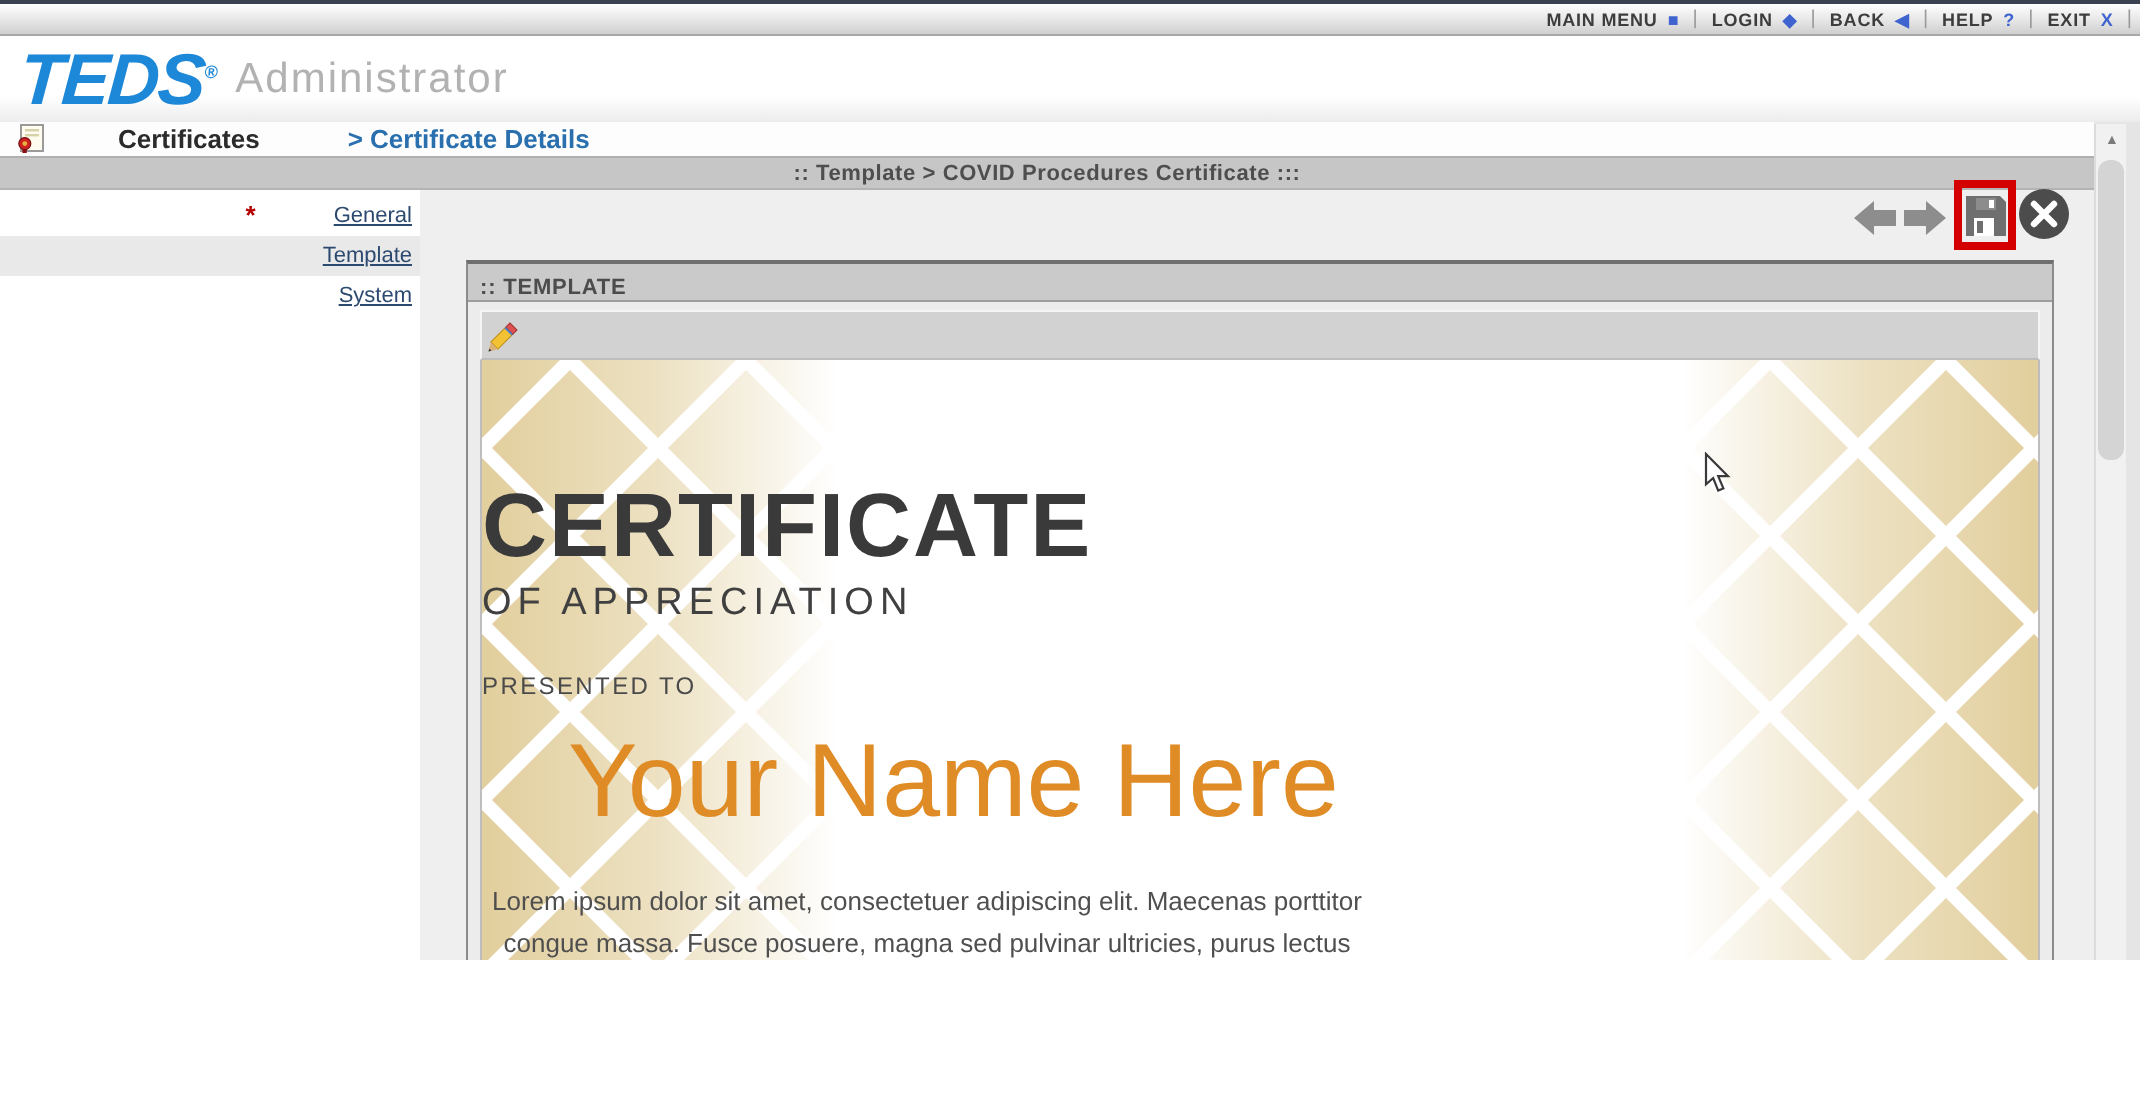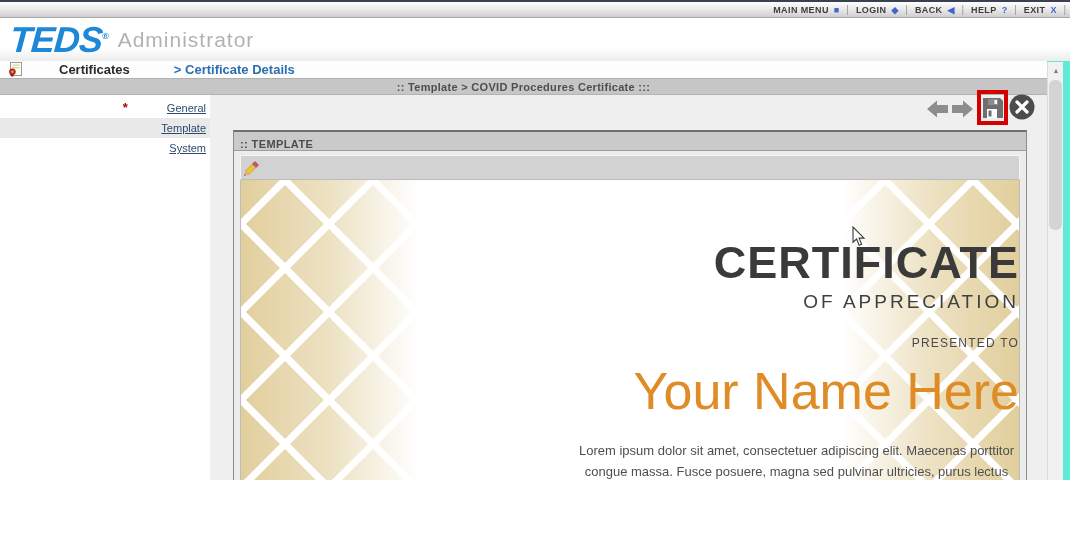--- a/index.html
+++ b/index.html
@@ -1,17 +1,17 @@
 <!DOCTYPE html>
 <html><head>
 <meta charset="utf-8">
 <style>
   * { margin:0; padding:0; box-sizing:border-box; }
   body { font-family:"Liberation Sans", sans-serif; background:#fff; }
-  .screen { position:relative; width:1070px; height:480px; overflow:hidden; background:#5eead4; }
+  .screen { position:relative; width:1070px; height:480px; overflow:hidden; background:#e5e5e5; }
 
   
   .topbar { position:absolute; left:0; top:0; width:1070px; height:18px;
     border-top:2px solid #3a4251;
     background:linear-gradient(#fefefe, #e6e6e6 55%, #cfcfcf);
     border-bottom:1px solid #a8a8a8;
     display:flex; justify-content:flex-end; align-items:center; padding-right:4px; }
   .menu-item { display:flex; align-items:center; gap:5px; padding:0 7px; cursor:pointer; }
   .menu-item .lbl { font-size:9px; font-weight:bold; color:#3d3d3d; letter-spacing:.4px; }
   .menu-item .glyph { font-size:9px; font-weight:bold; color:#3f63cf; }
@@ -67,21 +67,21 @@
   .panel-toolbar { margin:4px 6px 0 6px; height:25px; background:#d2d2d2;
     border:1px solid #f5f5f5; border-bottom:1px solid #bdbdbd;
     display:flex; align-items:center; padding-left:3px; }
   .pencil { width:17px; height:17px; cursor:pointer; }
 
   .cert { position:relative; margin:0 6px; flex:1; background:#fff;
     border:1px solid #bdbdbd; border-top:none; overflow:hidden; }
   .pat { position:absolute; top:0; bottom:0; width:178px; height:100%; }
   .pat.left { left:0; }
   .pat.right { right:0; }
-  .cert-inner { position:relative; height:100%; display:flex; flex-direction:column; align-items:flex-end; text-align:center; }
+  .cert-inner { position:relative; height:100%; display:flex; flex-direction:column; align-items:flex-start; text-align:center; }
   .cert-title { margin-top:60px; font-size:45px; font-weight:800; color:#3a3a3a; letter-spacing:1px; line-height:1; }
   .cert-sub { margin-top:6px; font-size:19px; color:#404040; letter-spacing:3px; }
   .cert-presented { margin-top:23px; font-size:12px; color:#4a4a4a; letter-spacing:1.2px; }
   .cert-name { margin-top:13px; font-size:52px; color:#e08c26; line-height:1.1;margin-left:43px; }
   .cert-body { margin-top:21px; font-size:13px; color:#4f4f4f; width:445px; line-height:1.58; }
 
   
   .vscroll { position:absolute; left:1047px; top:62px; width:16px; height:466px;
     background:#f1f1f1; border-left:1px solid #dcdcdc; }
   .scroll-btn { position:absolute; left:0; width:16px; height:16px; display:flex;

